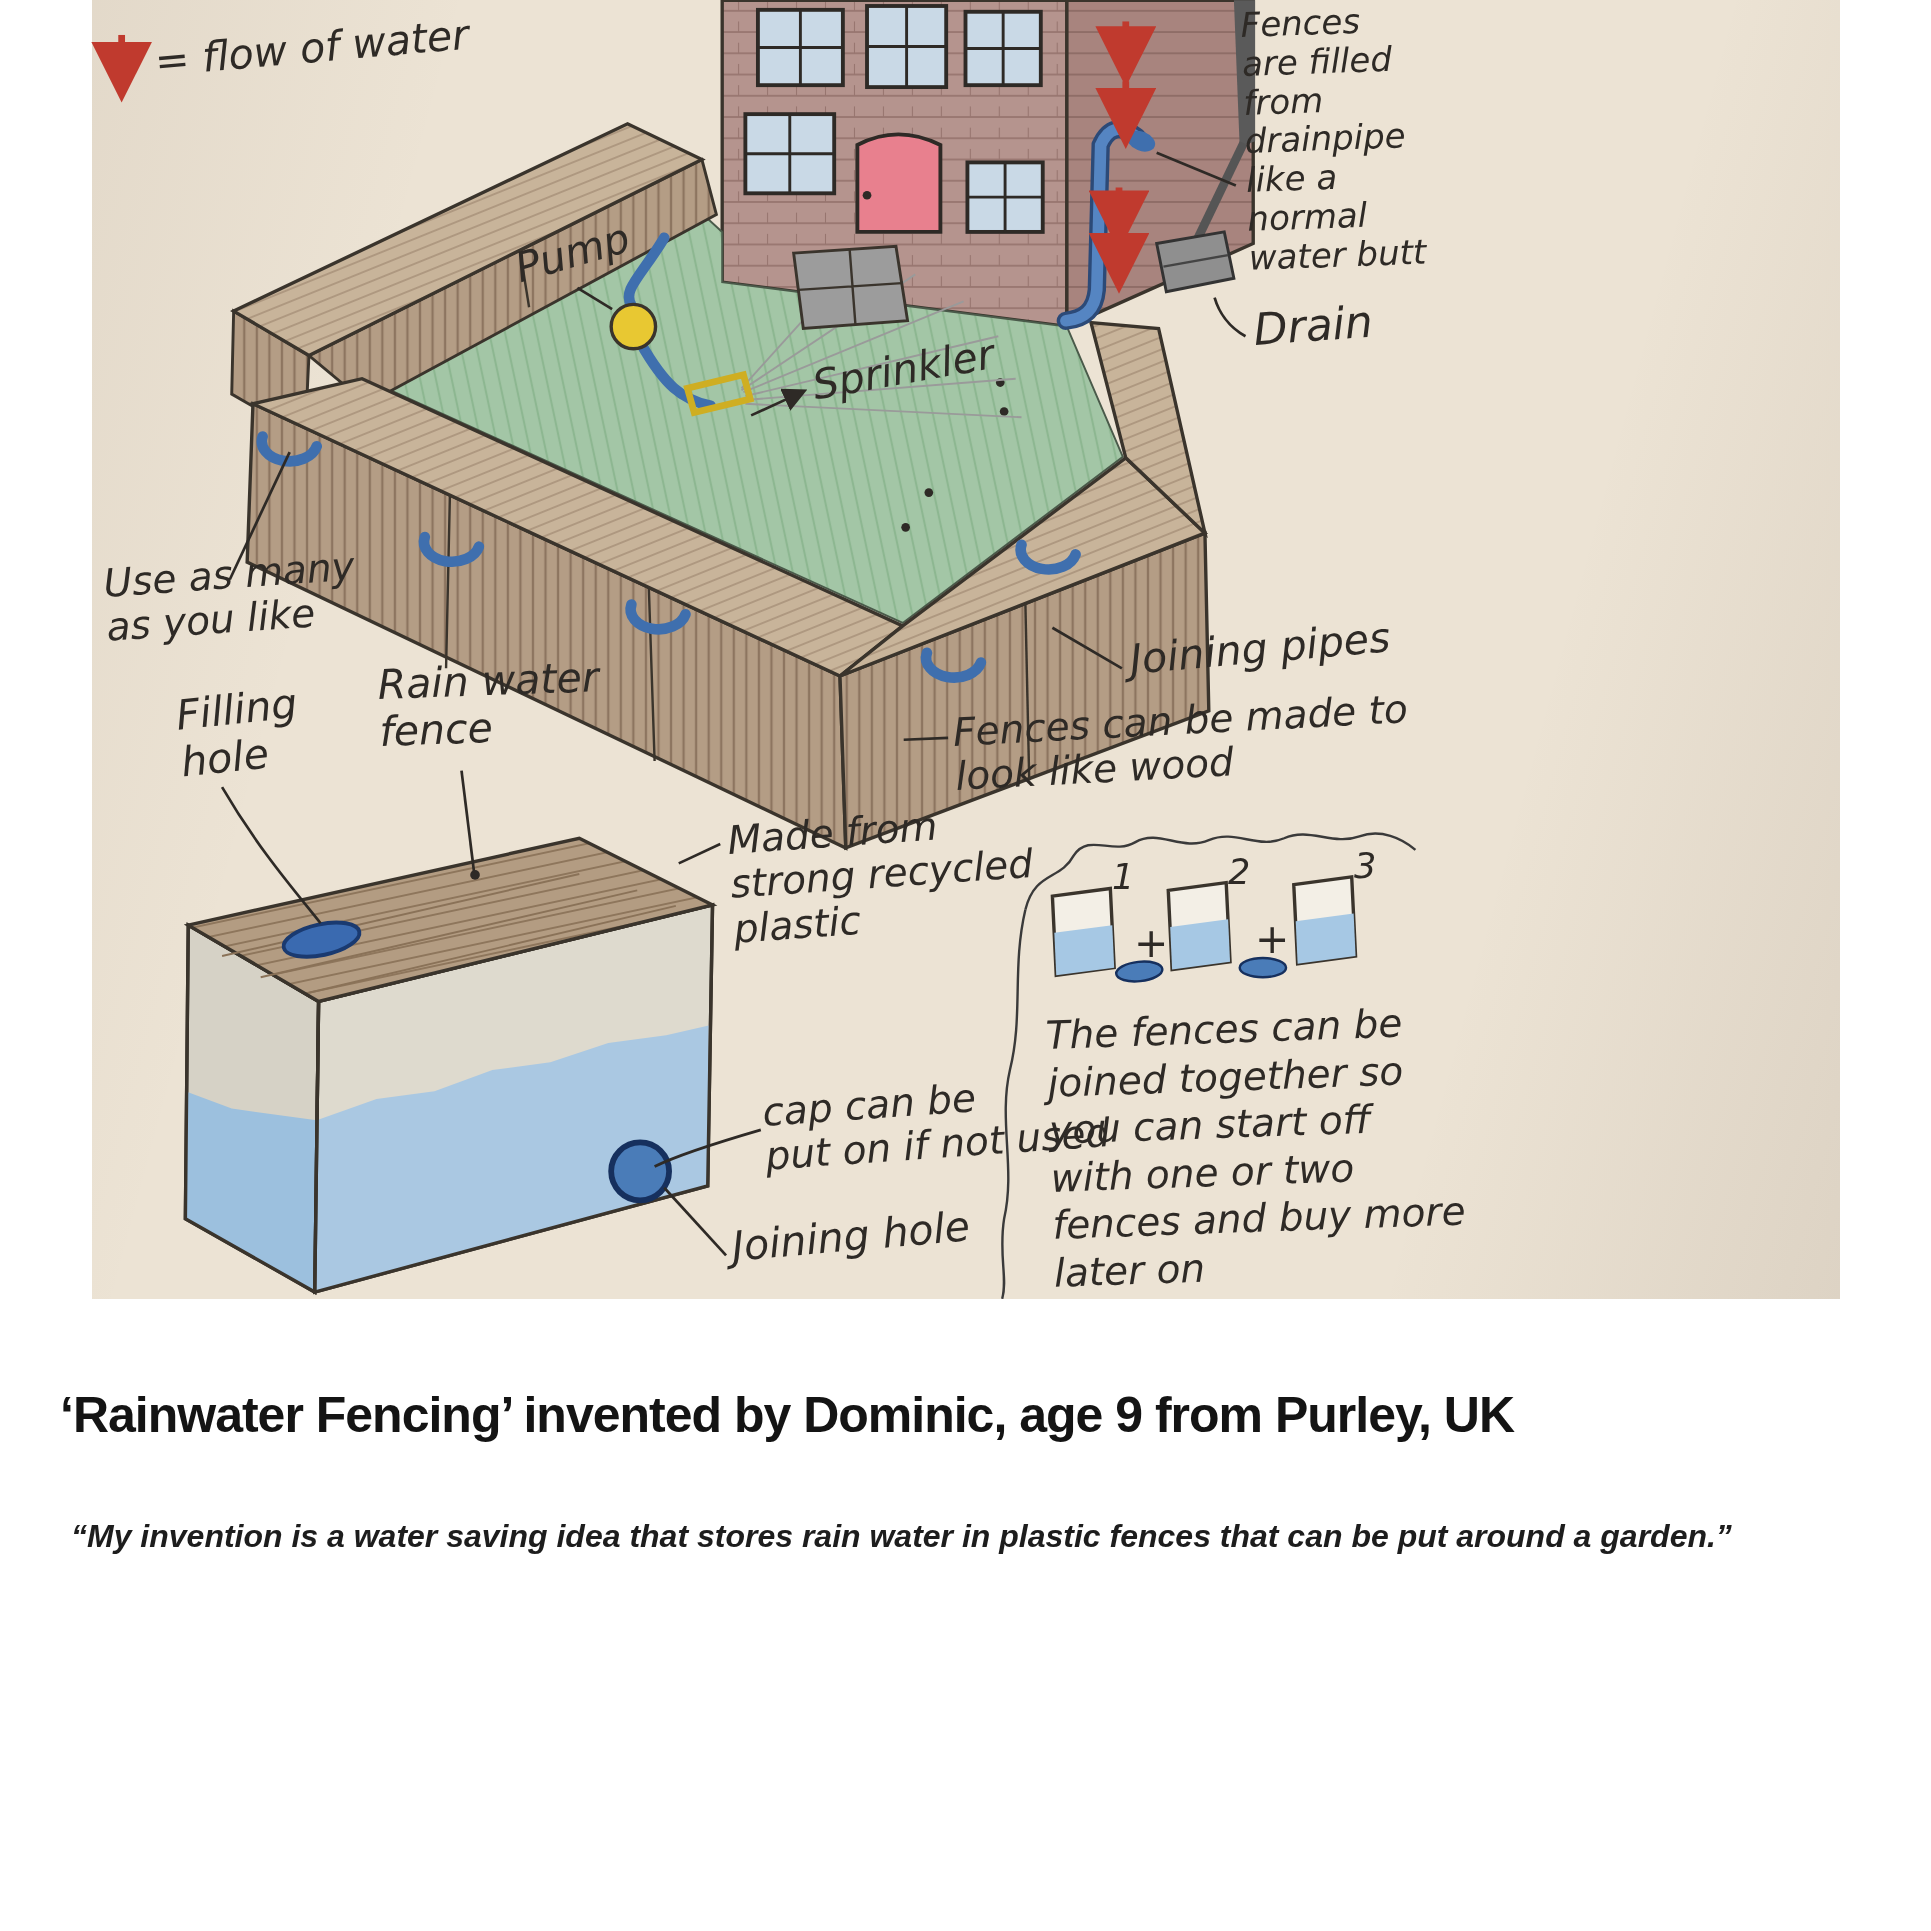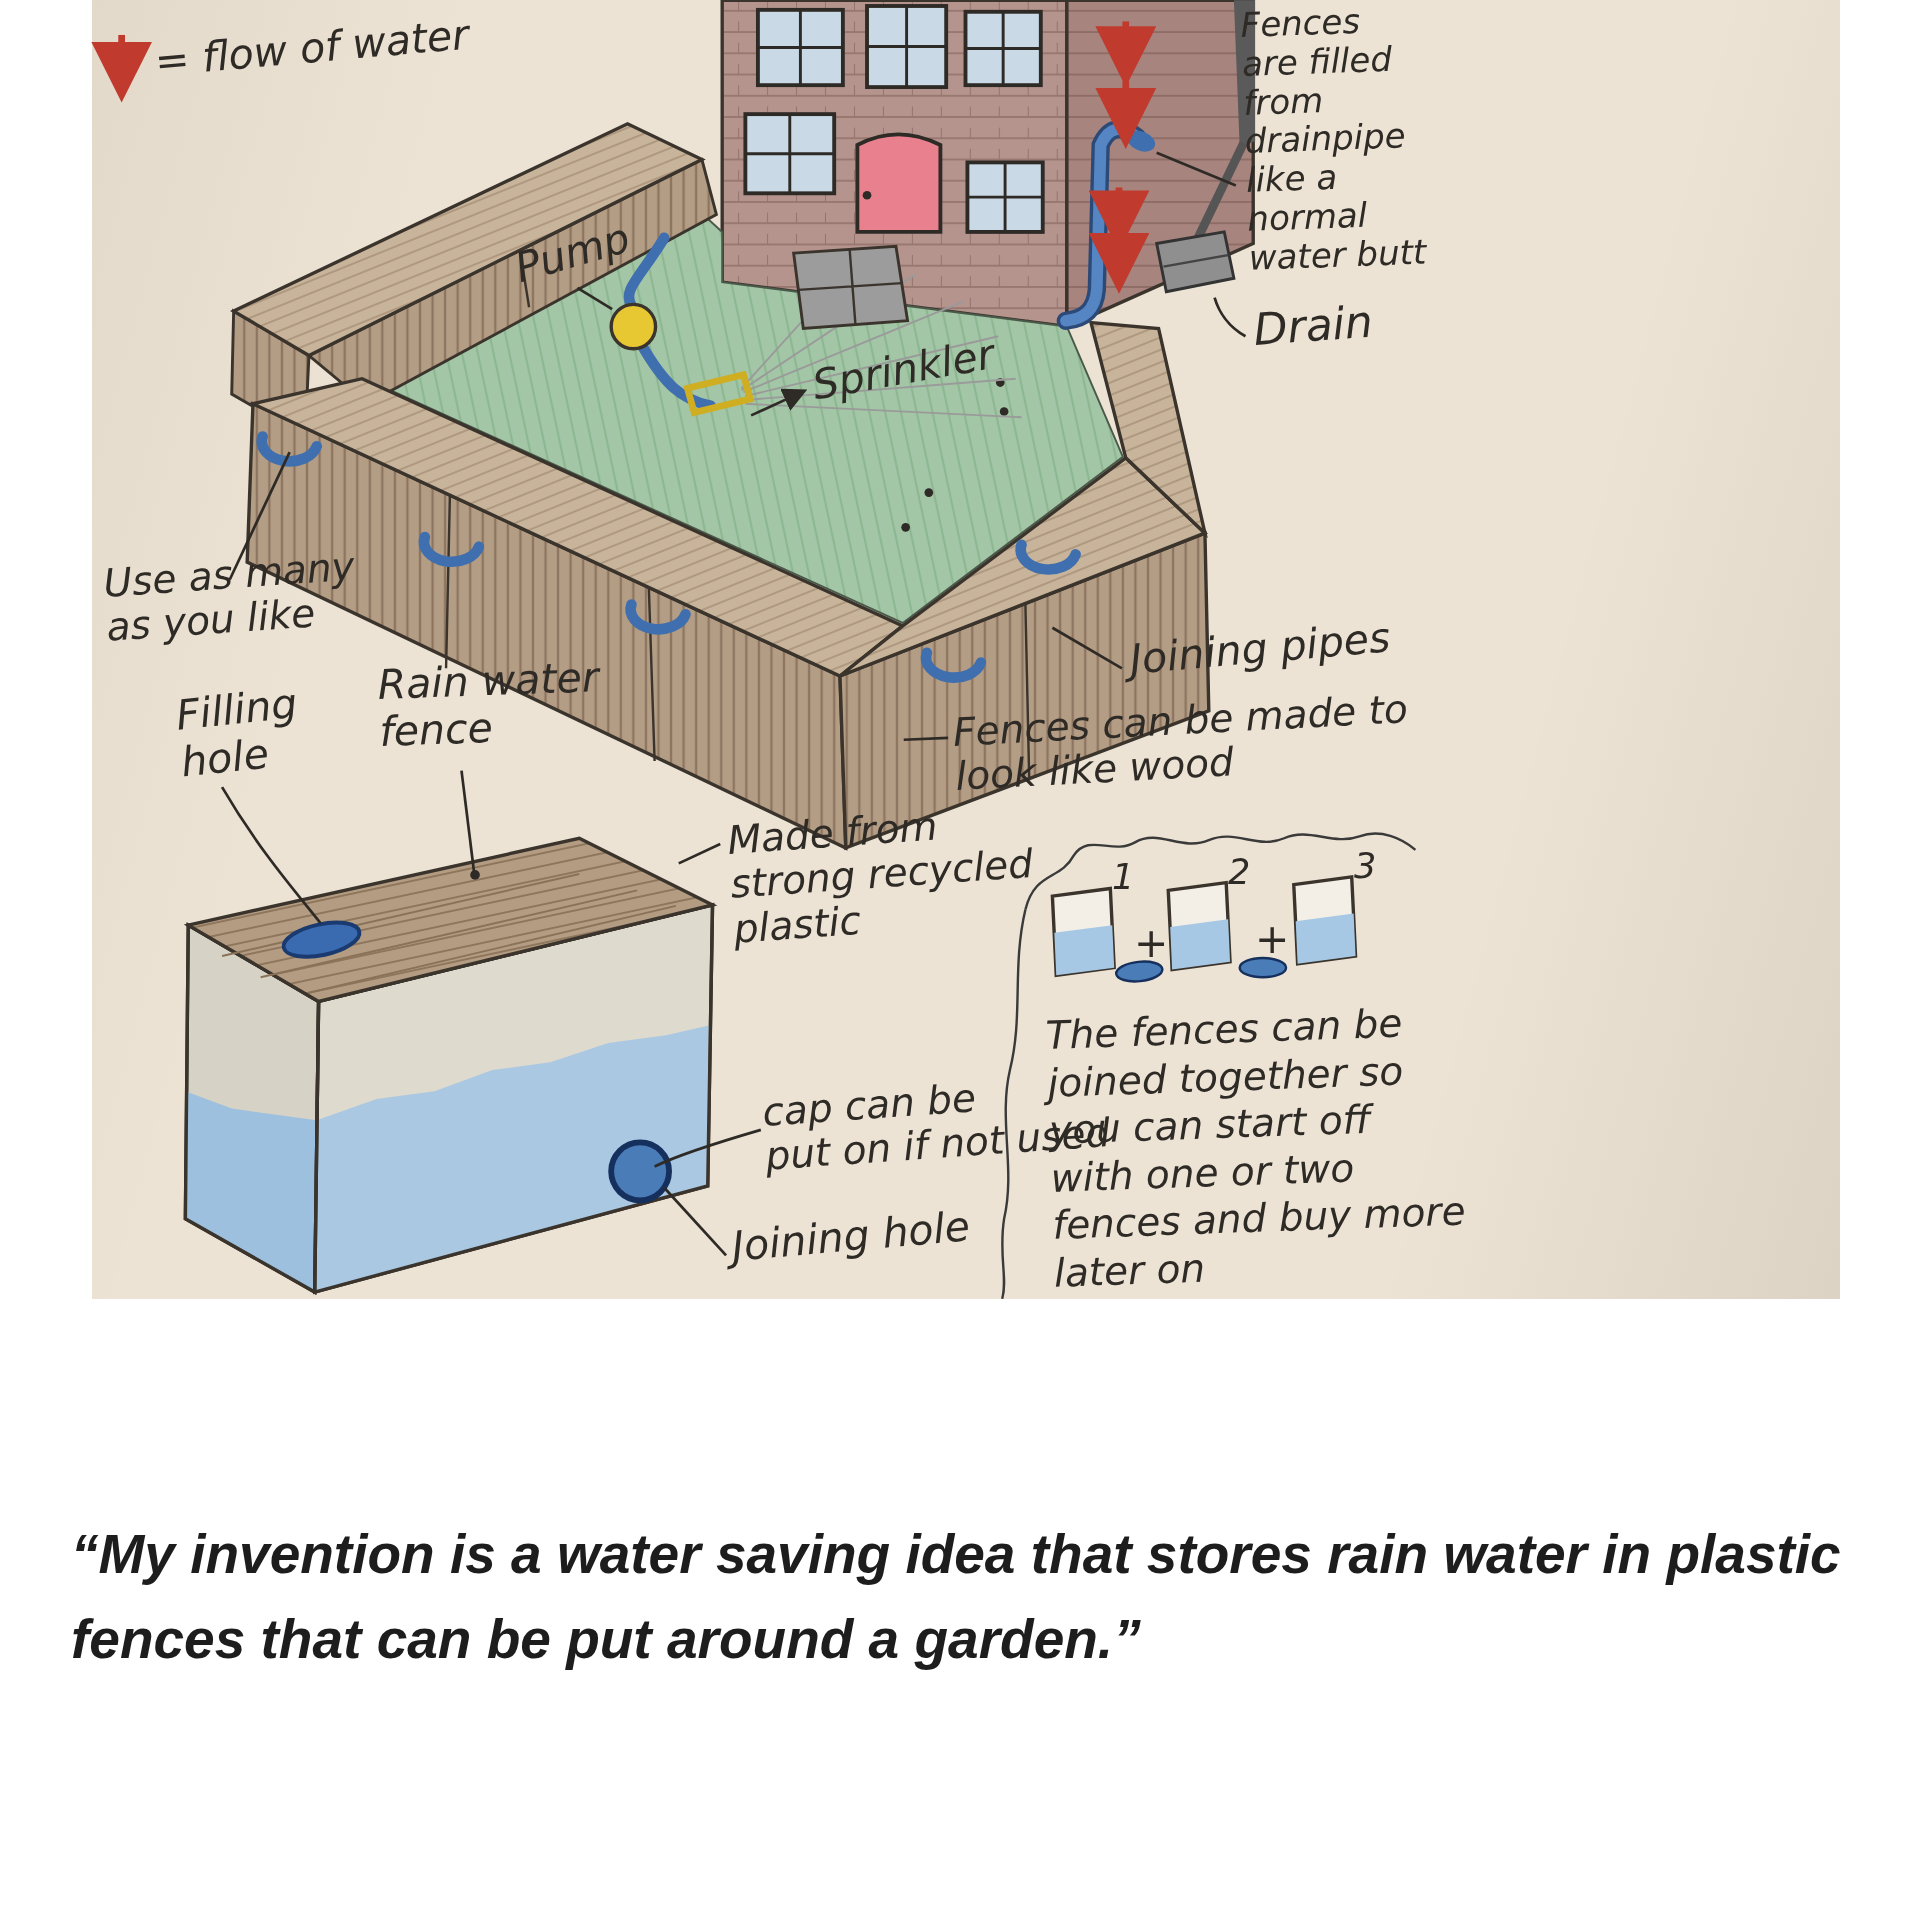--- a/index.html
+++ b/index.html
@@ -9,21 +9,21 @@
          background-image:linear-gradient(105deg, rgba(120,100,80,0.08), rgba(0,0,0,0) 18%, rgba(0,0,0,0) 78%, rgba(90,70,55,0.10));}
   svg.draw{position:absolute;left:0;top:0;}
   .hand{position:absolute;font-family:"DejaVu Sans",sans-serif;font-style:italic;
         color:#2e2a26;white-space:pre-line;line-height:1.14;transform-origin:left top;}
   .num{position:absolute;font-family:"DejaVu Sans",sans-serif;font-style:italic;color:#2e2a26;}
   #caption-block{position:absolute;left:60px;top:1386px;width:1815px;}
   .caption-title{font-family:"Liberation Sans",sans-serif;font-weight:700;font-size:50px;
                  letter-spacing:-1px;color:#141414;}
   .caption-quote{position:absolute;left:71px;top:1512px;width:1796px;
                  font-family:"Liberation Sans",sans-serif;font-weight:700;font-style:italic;
-                 font-size:55px;line-height:1.55;color:#1d1d1d;}
+                 font-size:32px;line-height:1.55;color:#1d1d1d;}
 </style>
 </head>
 <body>
 
 <div id="page">
 
   <div id="paper"></div>
 
   <svg class="draw" width="1931" height="1299" viewBox="0 0 2000 1345">
     <defs>
@@ -239,16 +239,19 @@
 with one or two
 fences and buy more
 later on</div>
 
   <div class="num" style="left:1112px;top:857px;font-size:35px;">1</div>
   <div class="num" style="left:1228px;top:852px;font-size:35px;">2</div>
   <div class="num" style="left:1354px;top:846px;font-size:35px;">3</div>
   <div class="num" style="left:1134px;top:919px;font-size:41px;">+</div>
   <div class="num" style="left:1255px;top:915px;font-size:41px;">+</div>
 
+  <div id="caption-block">
+    <div class="caption-title">‘Rainwater Fencing’ invented by Dominic, age 9 from Purley, UK</div>
+  </div>
   <div class="caption-quote">“My invention is a water saving idea that stores rain water in plastic fences that can be put around a garden.”</div>
 
 </div>
 
 
 </body></html>

